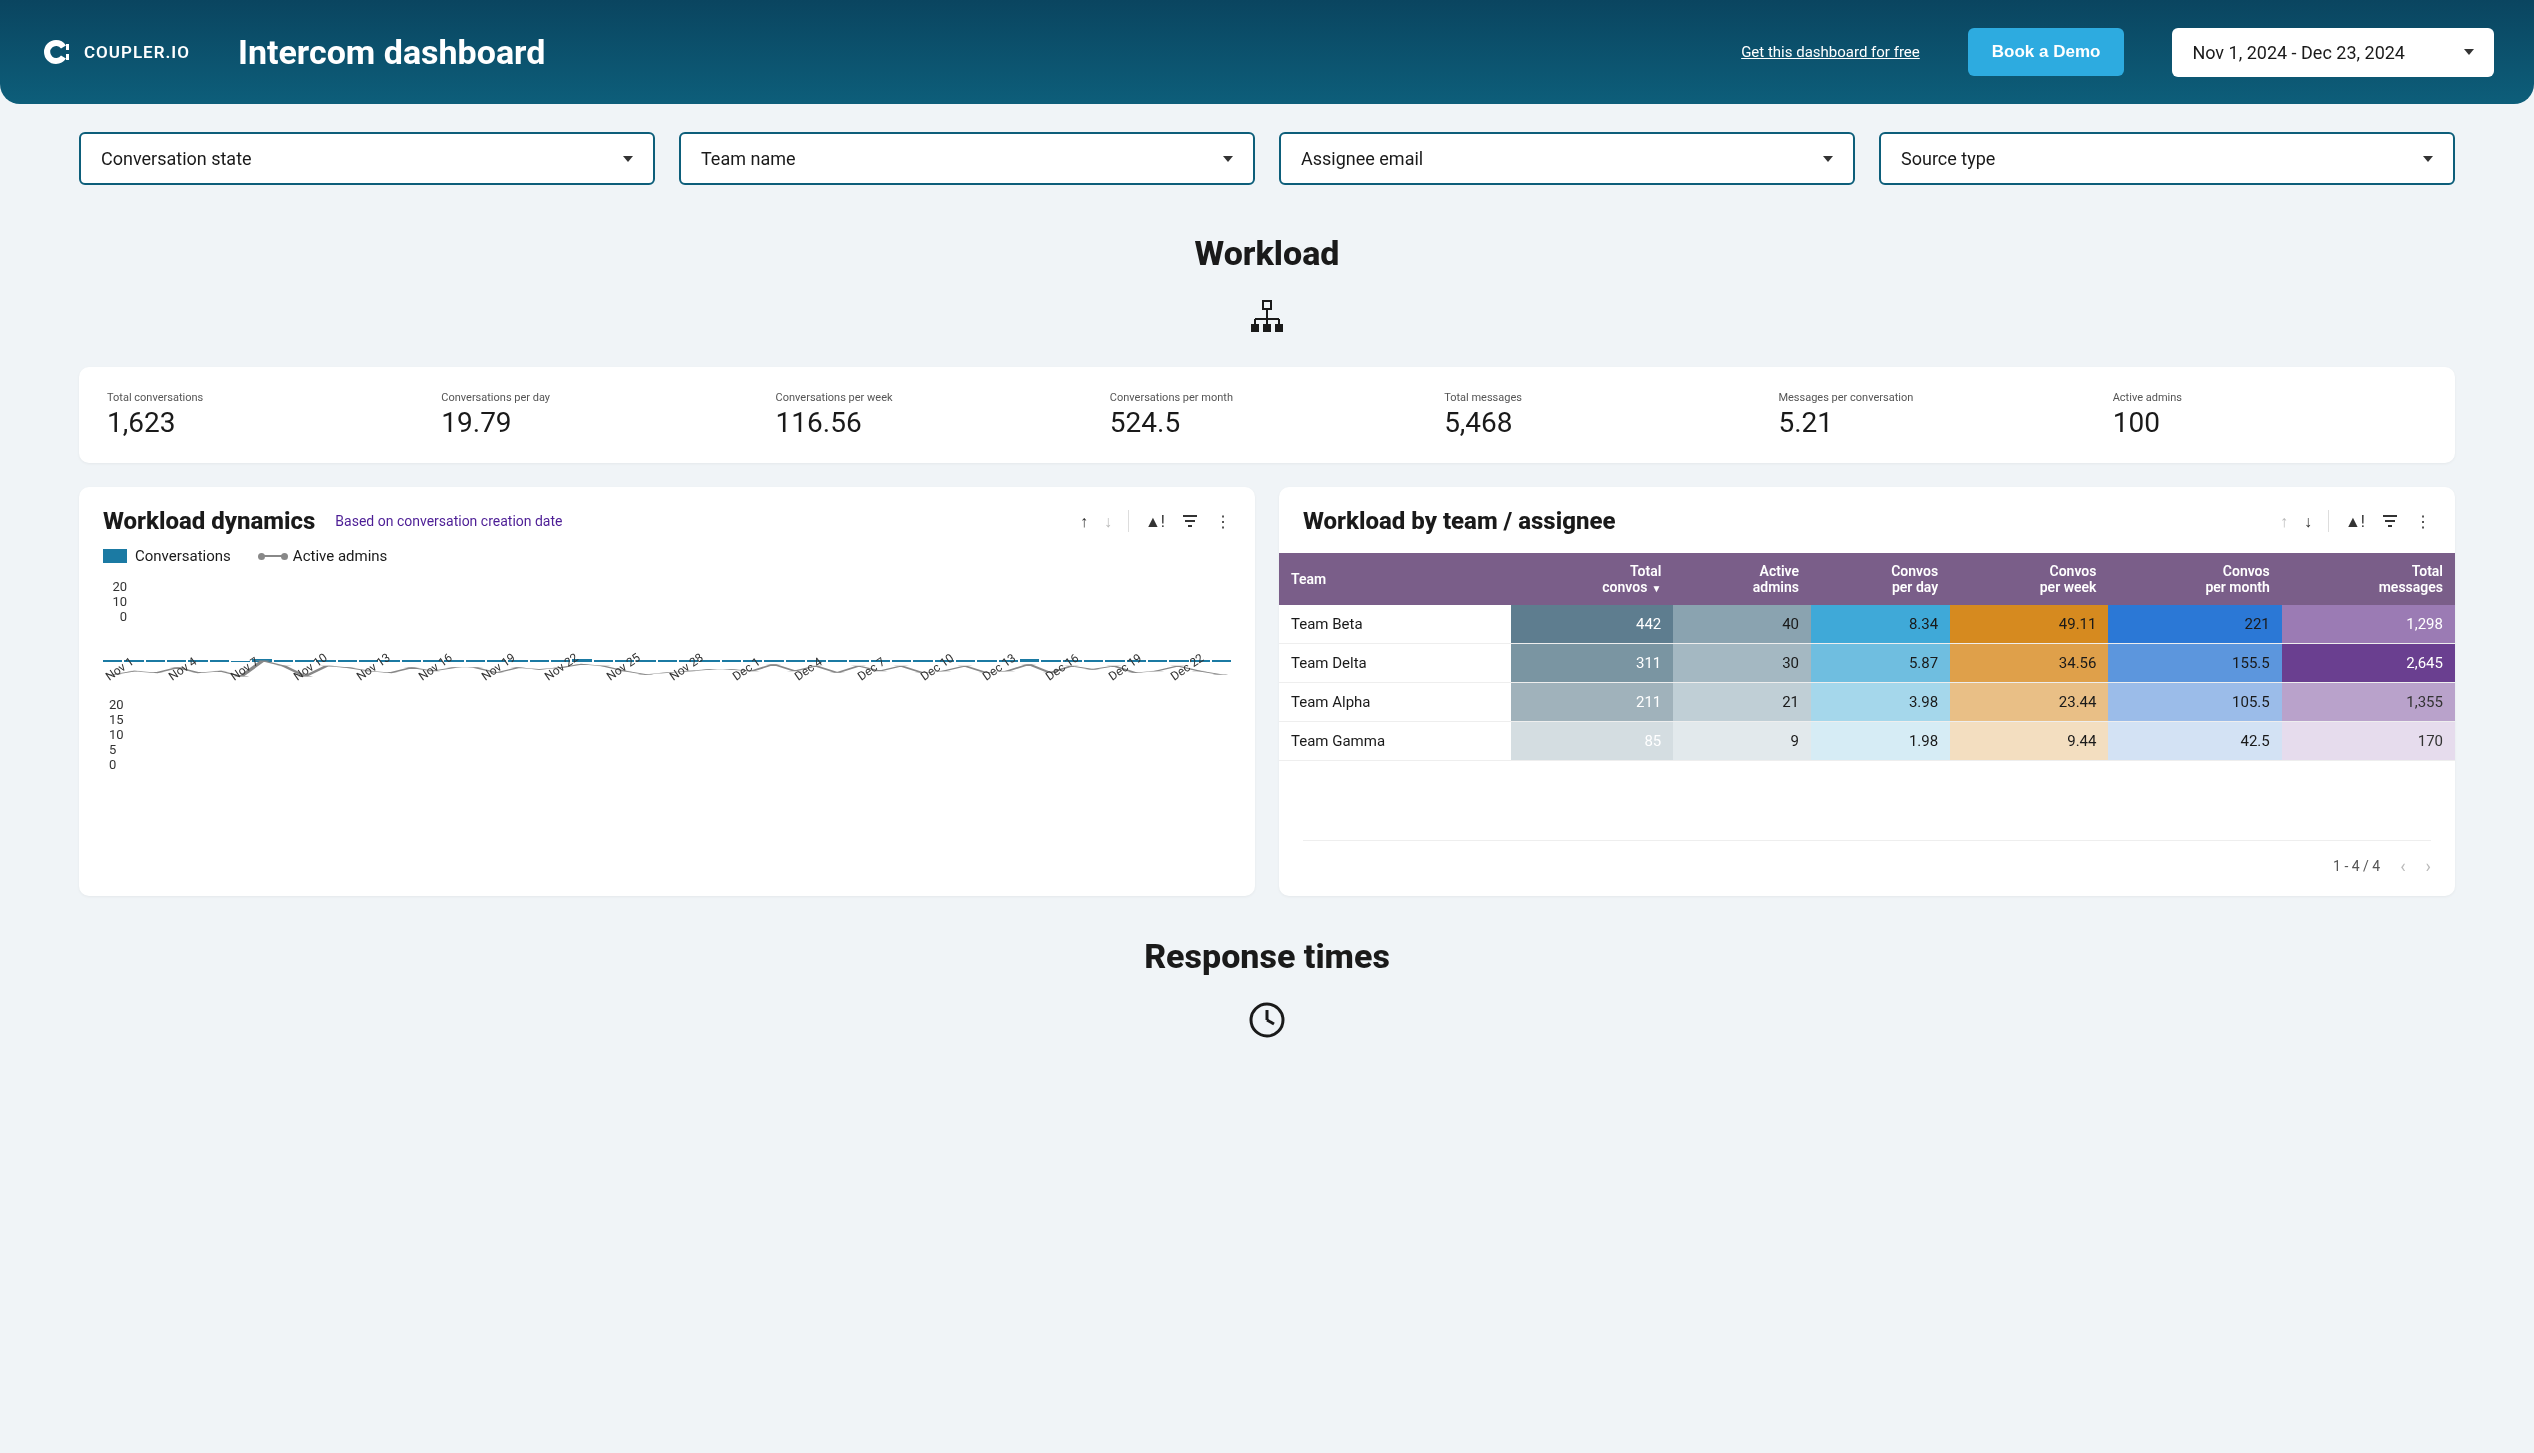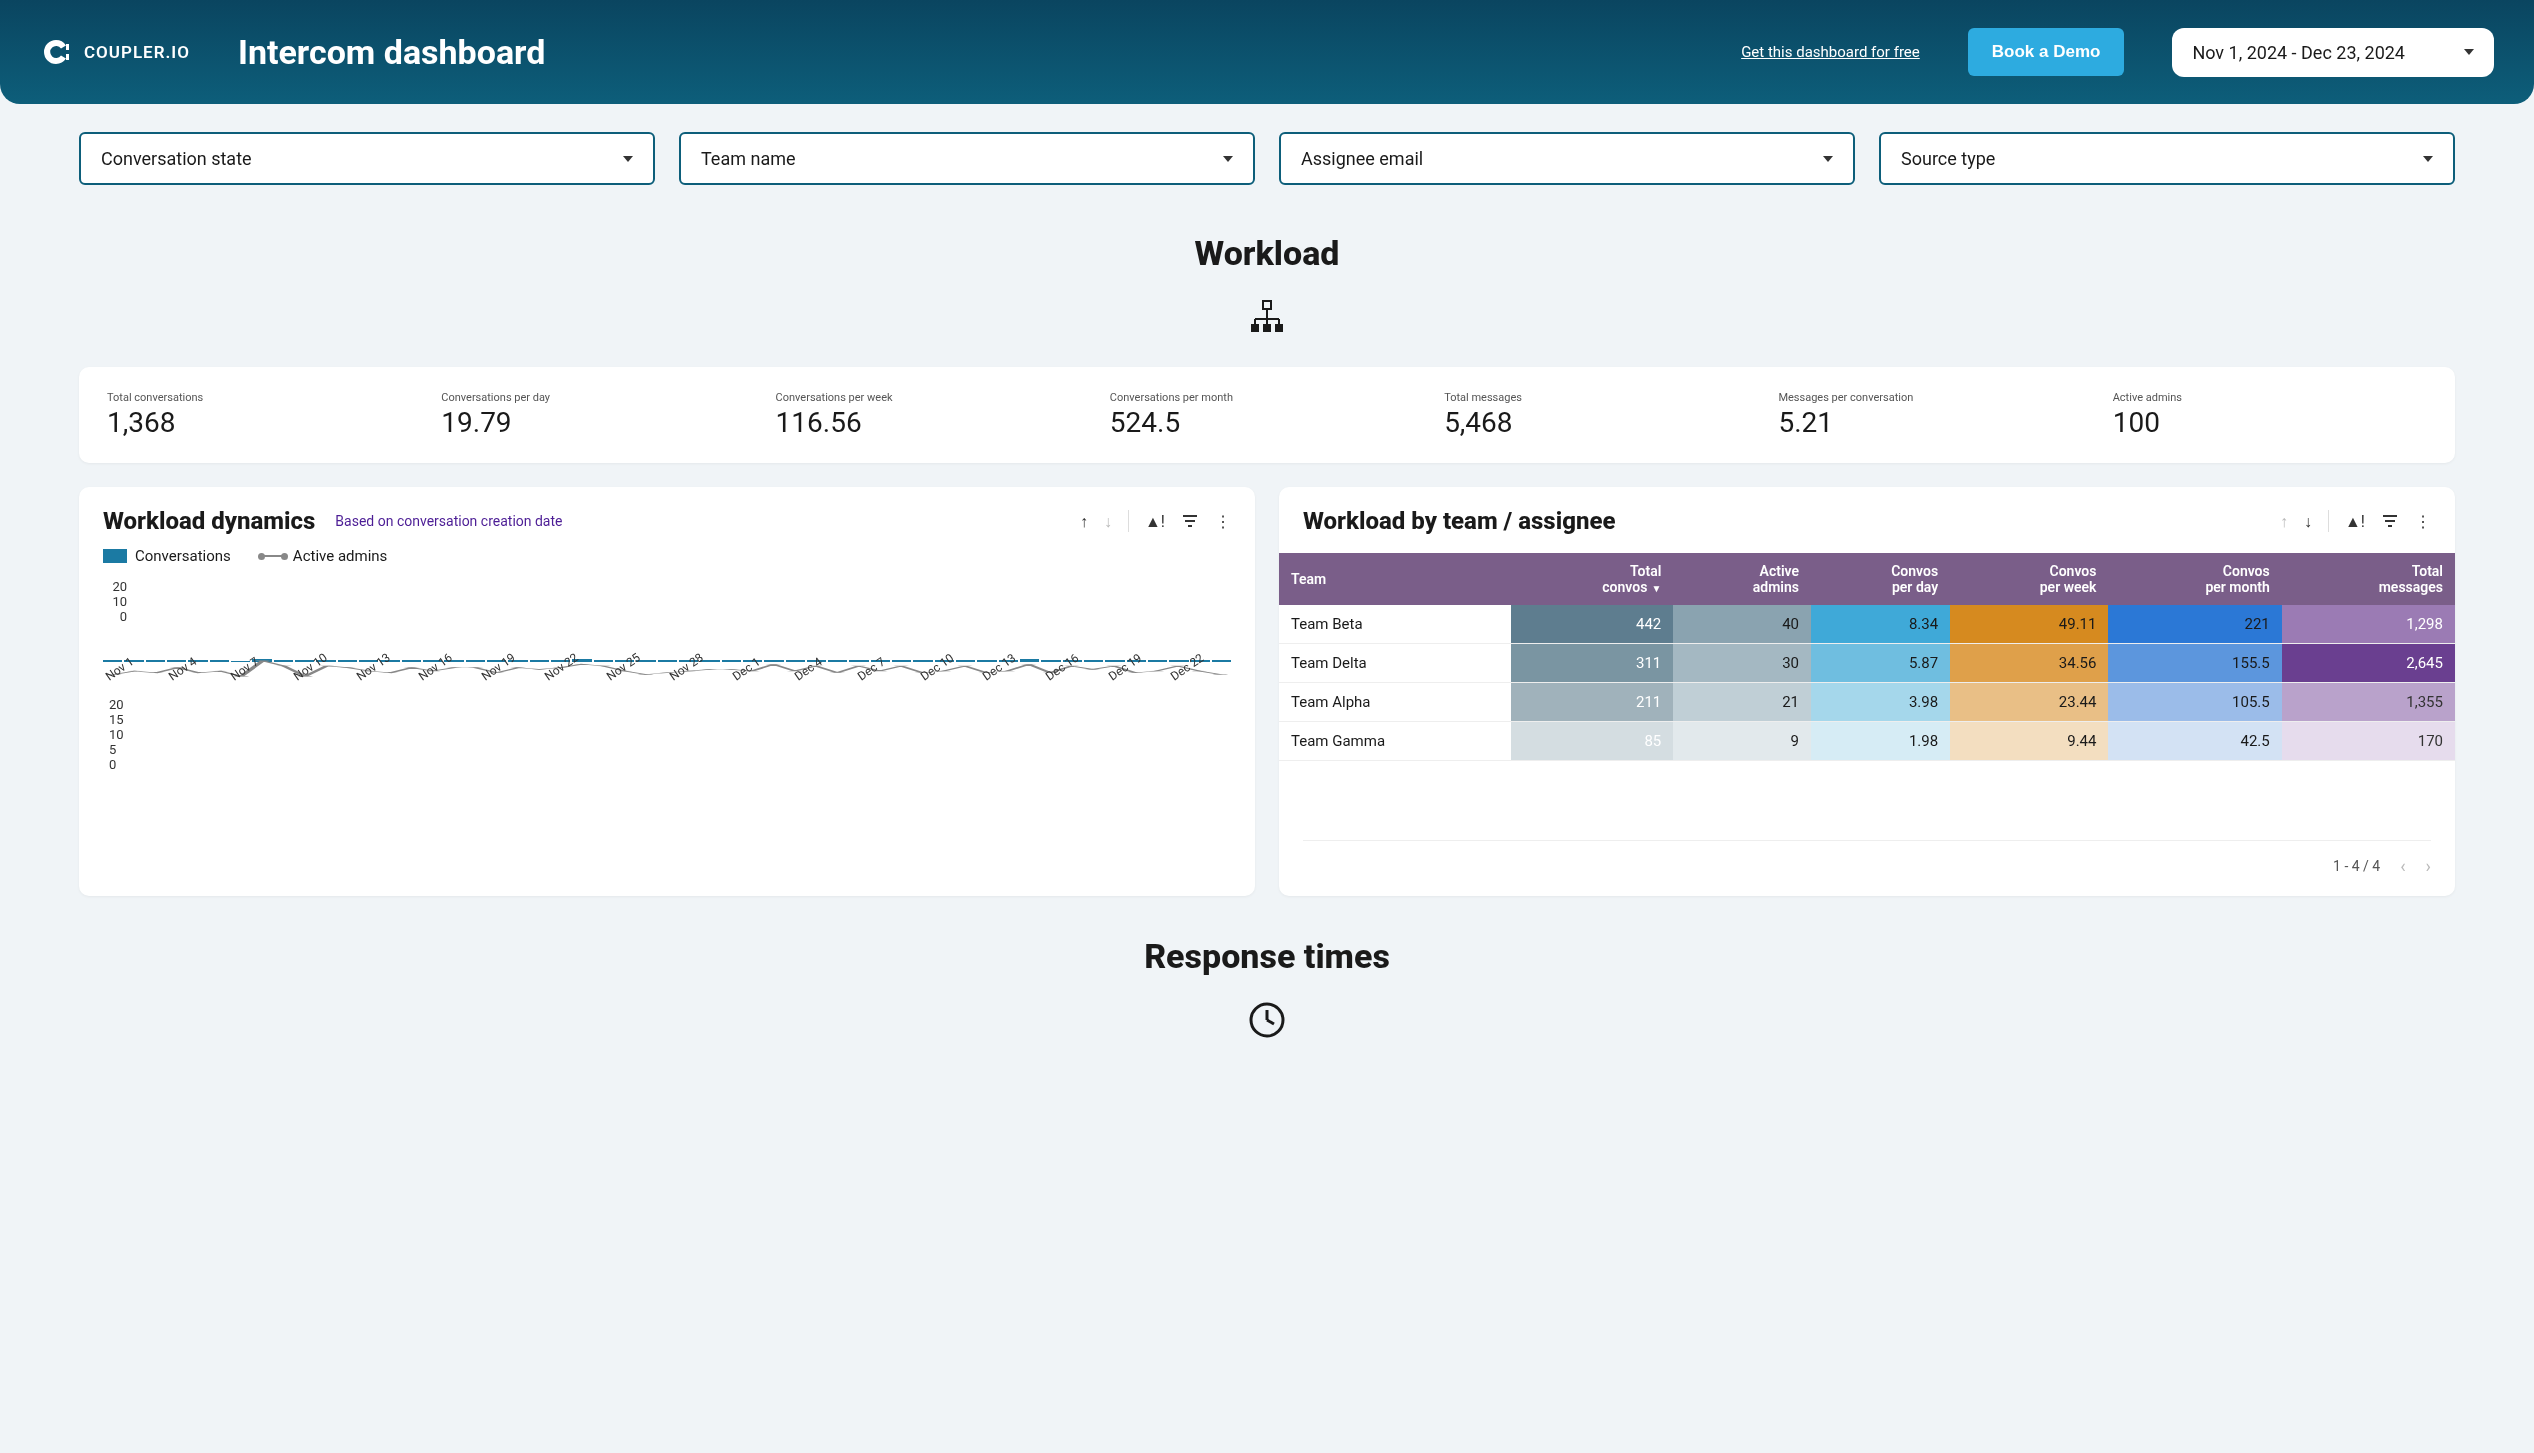--- a/index.html
+++ b/index.html
@@ -5,21 +5,21 @@
 * { box-sizing: border-box; margin: 0; padding: 0; }
 body { font-family: -apple-system, BlinkMacSystemFont, "Segoe UI", Roboto, sans-serif; background: #f0f4f7; color: #1a1a1a; }
 .header { background: linear-gradient(180deg, #0a4560 0%, #0d5e7a 100%); height: 104px; border-radius: 0 0 20px 20px; display: flex; align-items: center; padding: 0 40px; gap: 48px; }
 .logo { display: flex; align-items: center; gap: 12px; color: #fff; }
 .logo-icon { width: 32px; height: 32px; }
 .logo-text { font-size: 17px; font-weight: 600; letter-spacing: 1px; }
 .title { color: #fff; font-size: 34px; font-weight: 700; }
 .header-spacer { flex: 1; }
 .get-link { color: #fff; font-size: 15px; text-decoration: underline; }
 .book-btn { background: #2dabe0; color: #fff; border: none; border-radius: 6px; padding: 14px 24px; font-size: 17px; font-weight: 700; cursor: pointer; }
-.date-picker { background: #fff; border-radius: 12px; padding: 14px 20px; font-size: 18px; display: flex; align-items: center; gap: 59px; cursor: pointer; min-width: 277px; justify-content: space-between; }
+.date-picker { background: #fff; border-radius: 6px; padding: 14px 20px; font-size: 18px; display: flex; align-items: center; gap: 59px; cursor: pointer; min-width: 277px; justify-content: space-between; }
 .caret { width: 0; height: 0; border-left: 5px solid transparent; border-right: 5px solid transparent; border-top: 6px solid #333; }
 .filters { display: flex; gap: 24px; padding: 28px 79px; }
 .filter { flex: 1; background: #fff; border: 2px solid #0d5e7a; border-radius: 6px; padding: 14px 20px; font-size: 18px; display: flex; align-items: center; justify-content: space-between; cursor: pointer; }
 .section { padding: 0 79px; margin-top: 20px; }
 .section-header { display: flex; align-items: center; gap: 24px; flex-direction: column; }
 .section-title { font-size: 34px; font-weight: 800; }
 .section-icon { width: 40px; height: 40px; }
 .kpi-row { background: #fff; border-radius: 10px; padding: 24px 28px; margin-top: 30px; display: flex; gap: 20px; box-shadow: 0 1px 3px rgba(0,0,0,0.05); }
 .kpi { flex: 1; }
 .kpi-label { font-size: 11px; color: #555; margin-bottom: 2px; }
@@ -115,21 +115,21 @@
         <line x1="32" y1="22" x2="32" y2="28"></line>
         <rect x="5" y="28" width="6" height="6" fill="#1a1a1a"></rect>
         <rect x="17" y="28" width="6" height="6" fill="#1a1a1a"></rect>
         <rect x="29" y="28" width="6" height="6" fill="#1a1a1a"></rect>
       </svg>
   </div>
 
   <div class="kpi-row" id="kpi-row">
       <div class="kpi">
         <div class="kpi-label">Total conversations</div>
-        <div class="kpi-value">1,368</div>
+        <div class="kpi-value">1,623</div>
       </div>
       <div class="kpi">
         <div class="kpi-label">Conversations per day</div>
         <div class="kpi-value">19.79</div>
       </div>
       <div class="kpi">
         <div class="kpi-label">Conversations per week</div>
         <div class="kpi-value">116.56</div>
       </div>
       <div class="kpi">

